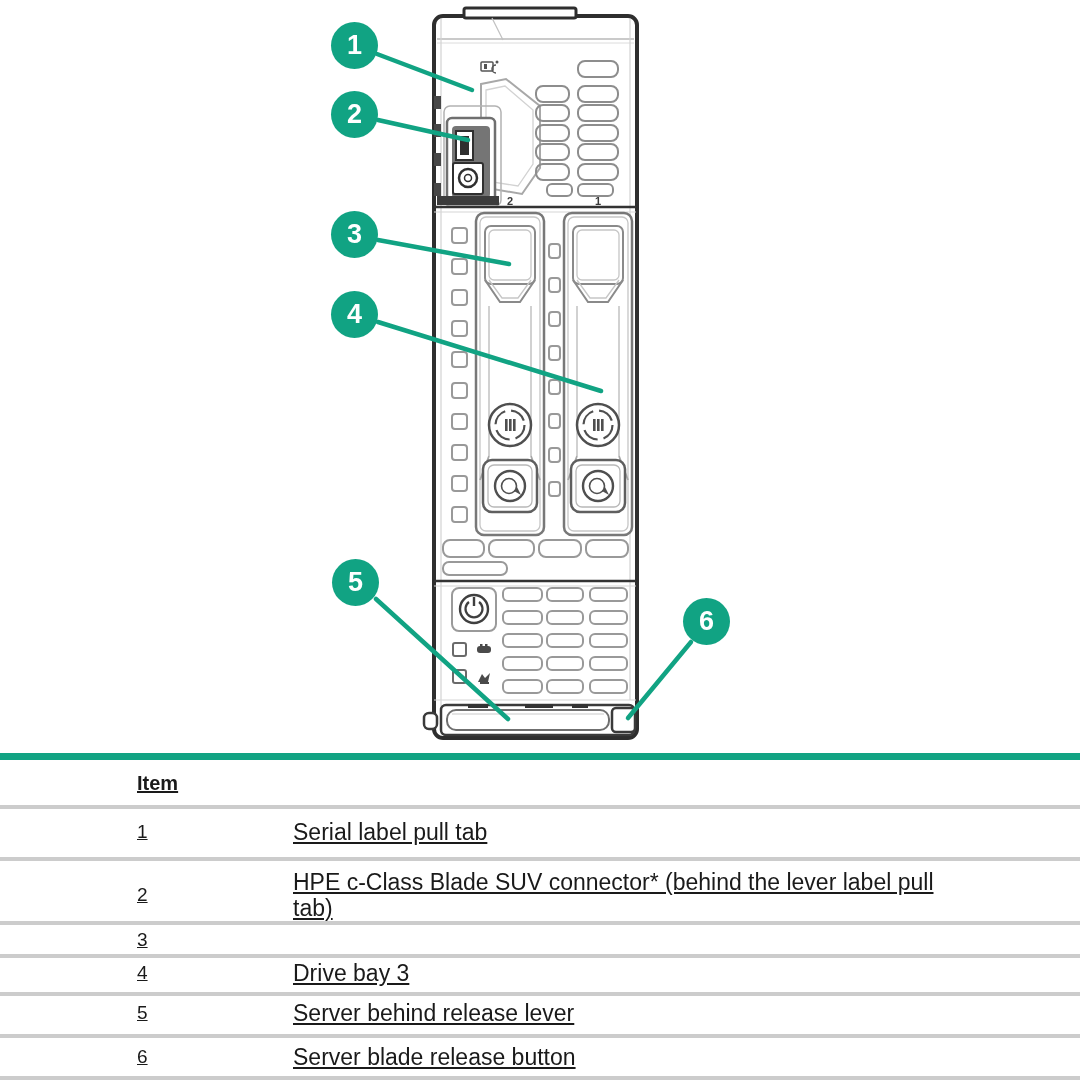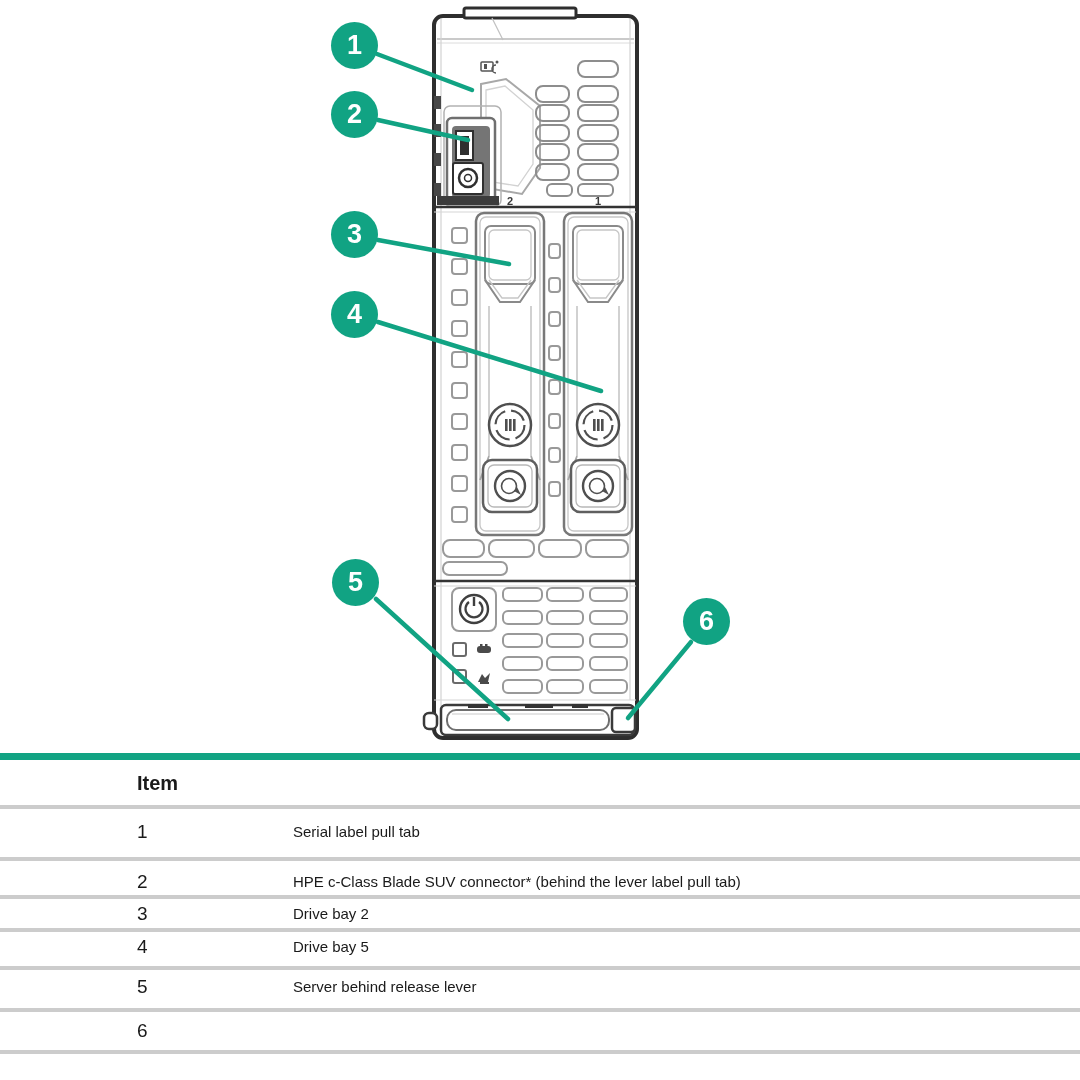--- a/index.html
+++ b/index.html
@@ -19,24 +19,24 @@
 
   .callout{
     position:absolute;width:47px;height:47px;border-radius:50%;
     background:var(--accent);color:#fff;display:flex;align-items:center;justify-content:center;
     font-size:27px;font-weight:bold;line-height:1;user-select:none;
   }
 
   
   .legend{position:absolute;left:0;top:753px;width:1080px;}
   .accent-bar{height:7px;background:var(--accent);}
-  .lrow{display:flex;align-items:center;border-top:4px solid var(--table-rule);}
+  .lrow{display:flex;align-items:center;border-top:4px solid var(--table-rule);text-decoration:underline;}
   .lrow.lhead{border-top:none;padding:11px 0 10px;}
   .c-item{width:156px;margin-left:137px;font-size:19px;line-height:26px;flex:none;}
-  .c-desc{width:645px;font-size:15px;line-height:26px;flex:none;}
+  .c-desc{width:645px;font-size:23px;line-height:26px;flex:none;}
   .lhead .c-item,.lhead .c-desc{font-size:20px;font-weight:bold;line-height:24px;}
   .r1{padding:10px 0 12px;}
   .r2{padding:8px 0 0;}
   .r3{padding:2px 0 1px;}
   .r4{padding:2px 0 6px;}
   .r5{padding:4px 0 8px;}
   .r6{padding:6px 0 6px;border-bottom:4px solid var(--table-rule);}
 </style>
 </head>
 <body>
@@ -258,27 +258,27 @@
     <div class="lrow r1">
       <div class="c-item">1</div>
       <div class="c-desc">Serial label pull tab</div>
     </div>
     <div class="lrow r2">
       <div class="c-item">2</div>
       <div class="c-desc">HPE c-Class Blade SUV connector* (behind the lever label pull tab)</div>
     </div>
     <div class="lrow r3">
       <div class="c-item">3</div>
-      <div class="c-desc">Drive bay 2</div>
     </div>
     <div class="lrow r4">
       <div class="c-item">4</div>
-      <div class="c-desc">Drive bay 5</div>
+      <div class="c-desc">Drive bay 3</div>
     </div>
     <div class="lrow r5">
       <div class="c-item">5</div>
       <div class="c-desc">Server behind release lever</div>
     </div>
     <div class="lrow r6">
       <div class="c-item">6</div>
+      <div class="c-desc">Server blade release button</div>
     </div>
   </div>
 </div>
 
 </body></html>

